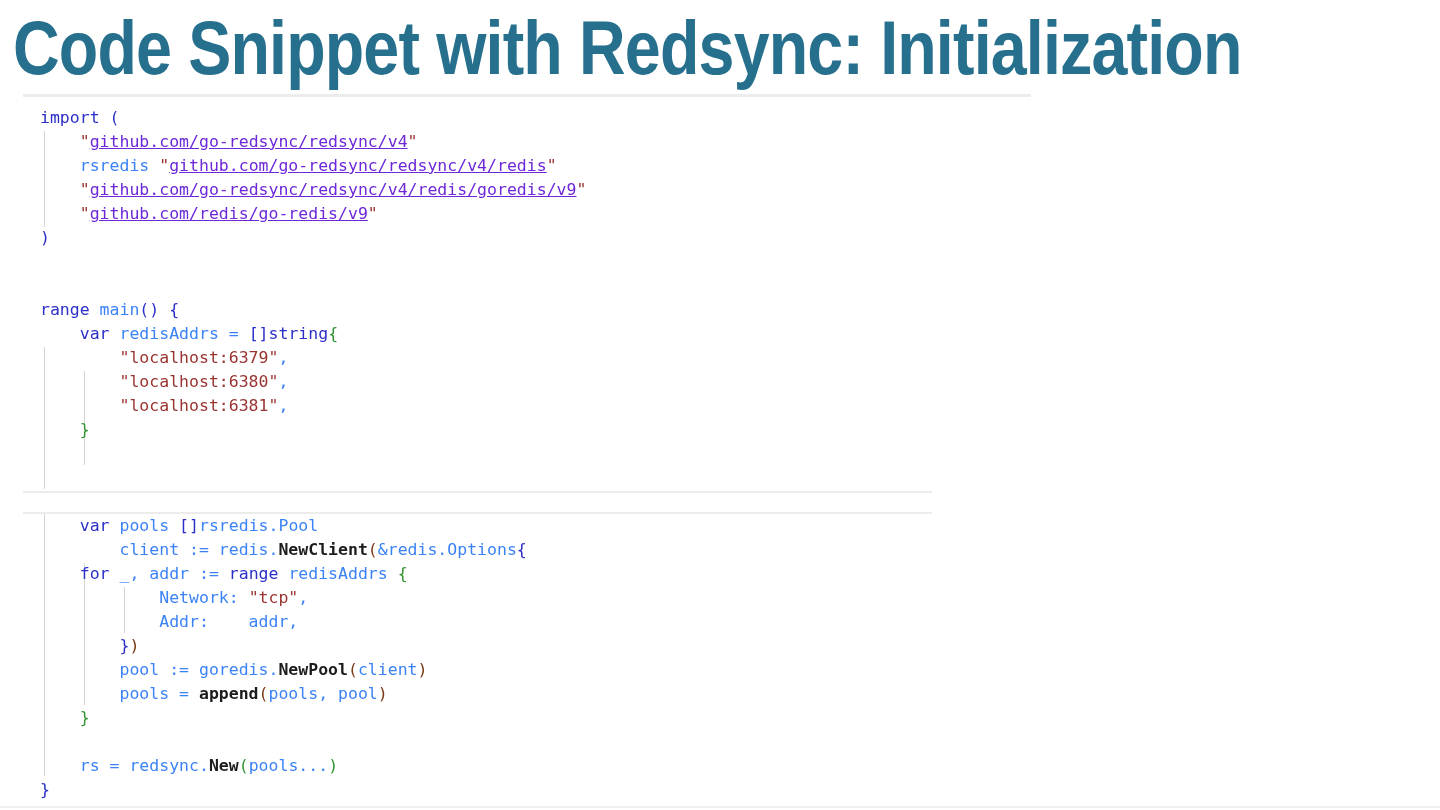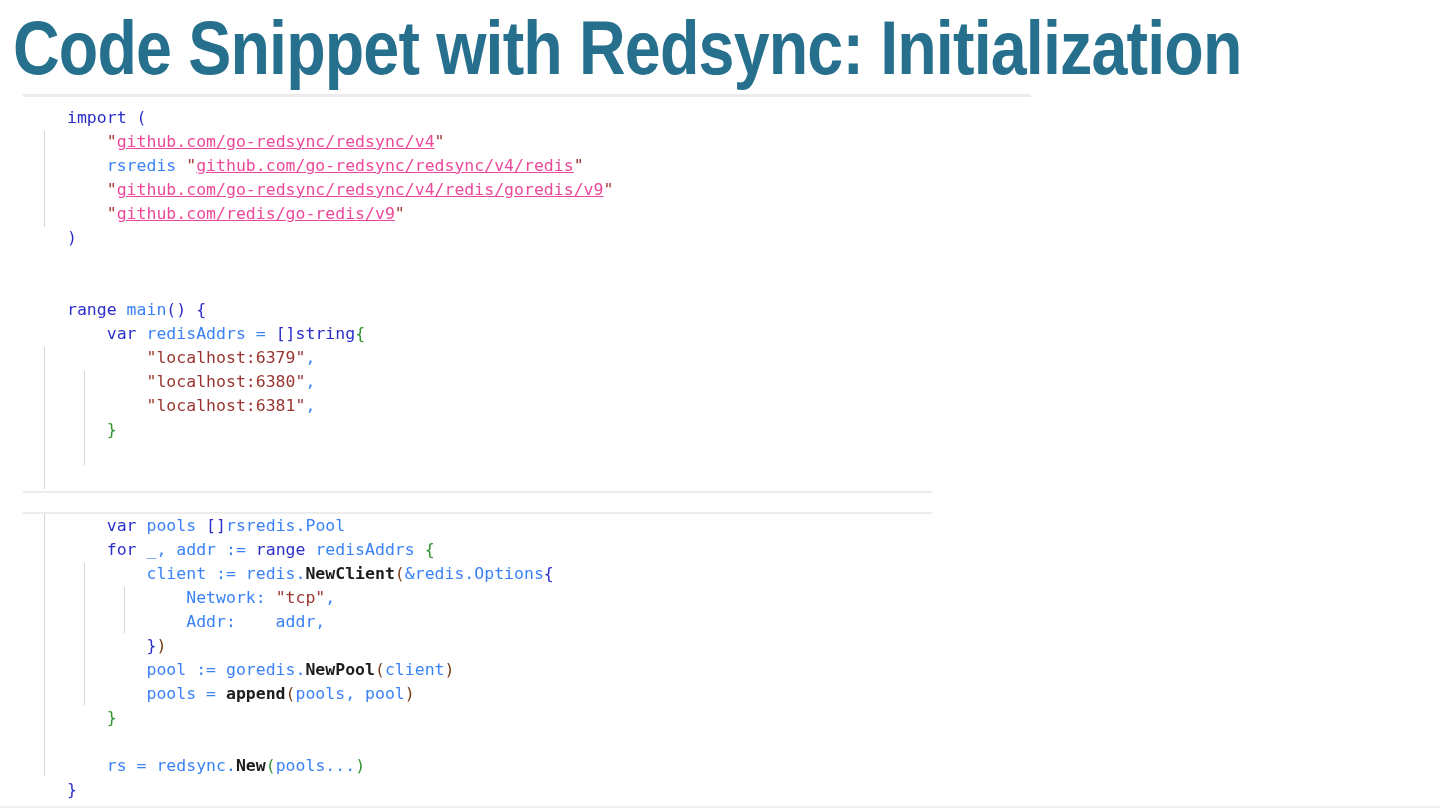--- a/index.html
+++ b/index.html
@@ -18,31 +18,30 @@
   .rule { position:absolute; background:#ececec; }
   .rule-title  { left:23px; top:94px;  width:1008px; height:3px; }
   .rule-mid1   { left:23px; top:491px; width:909px;  height:2px; }
   .rule-mid2   { left:23px; top:512px; width:909px;  height:2px; }
   .rule-bottom { left:0;    top:806px; width:1440px; height:2px; background:#f0f0f0; }
 
   .code-block {
     position:absolute; left:40px;
     font-family:"DejaVu Sans Mono", monospace;
     font-size:16.5px;
-    margin-left:27px;
   }
   .code-block-1 { top:106px; }
   .code-block-2 { top:514px; }
   .code-line { height:24px; line-height:24px; white-space:pre; }
 
   .tok-k { color:#2b2fc8; }                              
   .tok-g { color:#319331; }                              
   .tok-o { color:#7b3814; }                              
   .tok-s { color:#993430; }                              
-  .tok-u { color:#ec4899; text-decoration:underline; }   
+  .tok-u { color:#6d28d9; text-decoration:underline; }   
   .tok-c { color:#2f7e32; }                              
   .tok-t { color:#3b82f6; }                              
   .tok-f { color:#1c1c1c; font-weight:bold; }            
 
   .indent-guide { position:absolute; width:1px; background:#d4d4d4; }
 </style>
 </head>
 <body>
 
 <div class="slide">
@@ -72,22 +71,22 @@
       <div class="code-line">&nbsp;</div>
       <div class="code-line"><span class="tok-k">range</span><span class="tok-t"> main</span><span class="tok-k">() {</span></div>
       <div class="code-line"><span class="tok-t">    </span><span class="tok-k">var</span><span class="tok-t"> redisAddrs = </span><span class="tok-k">[]string</span><span class="tok-g">{</span></div>
       <div class="code-line"><span class="tok-t">        </span><span class="tok-s">"localhost:6379"</span><span class="tok-t">,</span></div>
       <div class="code-line"><span class="tok-t">        </span><span class="tok-s">"localhost:6380"</span><span class="tok-t">,</span></div>
       <div class="code-line"><span class="tok-t">        </span><span class="tok-s">"localhost:6381"</span><span class="tok-t">,</span></div>
       <div class="code-line"><span class="tok-t">    </span><span class="tok-g">}</span></div>
     </div>
   <div class="code-block code-block-2">
       <div class="code-line"><span class="tok-t">    </span><span class="tok-k">var</span><span class="tok-t"> pools </span><span class="tok-k">[]</span><span class="tok-t">rsredis.Pool</span></div>
+      <div class="code-line"><span class="tok-t">        client := redis.</span><span class="tok-f">NewClient</span><span class="tok-o">(</span><span class="tok-t">&amp;redis.Options</span><span class="tok-k">{</span></div>
       <div class="code-line"><span class="tok-t">    </span><span class="tok-k">for</span><span class="tok-t"> _, addr := </span><span class="tok-k">range</span><span class="tok-t"> redisAddrs </span><span class="tok-g">{</span></div>
-      <div class="code-line"><span class="tok-t">        client := redis.</span><span class="tok-f">NewClient</span><span class="tok-o">(</span><span class="tok-t">&amp;redis.Options</span><span class="tok-k">{</span></div>
       <div class="code-line"><span class="tok-t">            Network: </span><span class="tok-s">"tcp"</span><span class="tok-t">,</span></div>
       <div class="code-line"><span class="tok-t">            Addr:    addr,</span></div>
       <div class="code-line"><span class="tok-t">        </span><span class="tok-k">}</span><span class="tok-o">)</span></div>
       <div class="code-line"><span class="tok-t">        pool := goredis.</span><span class="tok-f">NewPool</span><span class="tok-o">(</span><span class="tok-t">client</span><span class="tok-o">)</span></div>
       <div class="code-line"><span class="tok-t">        pools = </span><span class="tok-f">append</span><span class="tok-o">(</span><span class="tok-t">pools, pool</span><span class="tok-o">)</span></div>
       <div class="code-line"><span class="tok-t">    </span><span class="tok-g">}</span></div>
       <div class="code-line">&nbsp;</div>
       <div class="code-line"><span class="tok-t">    rs = redsync.</span><span class="tok-f">New</span><span class="tok-g">(</span><span class="tok-t">pools...</span><span class="tok-g">)</span></div>
       <div class="code-line"><span class="tok-k">}</span></div>
     </div>

